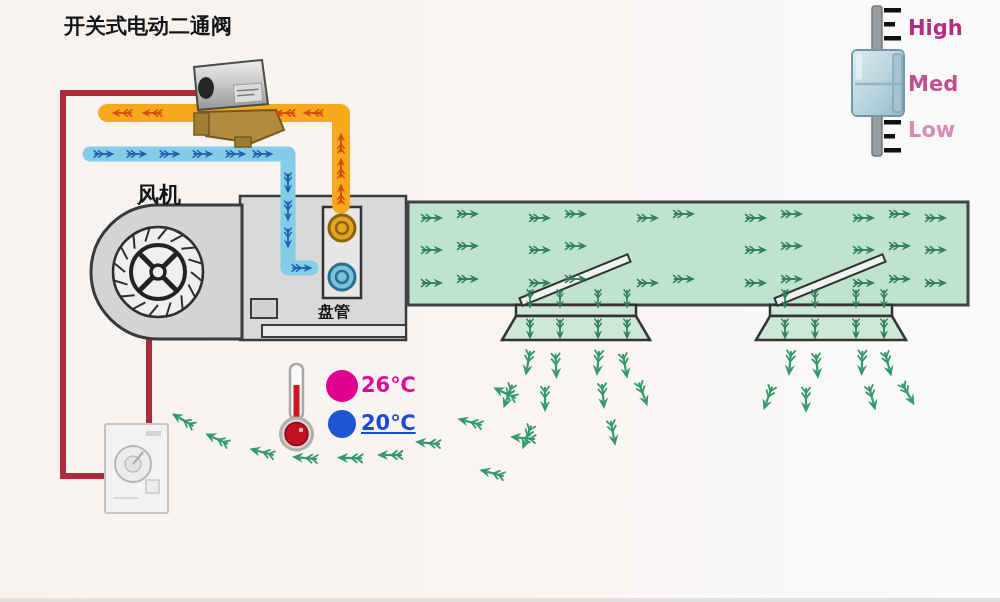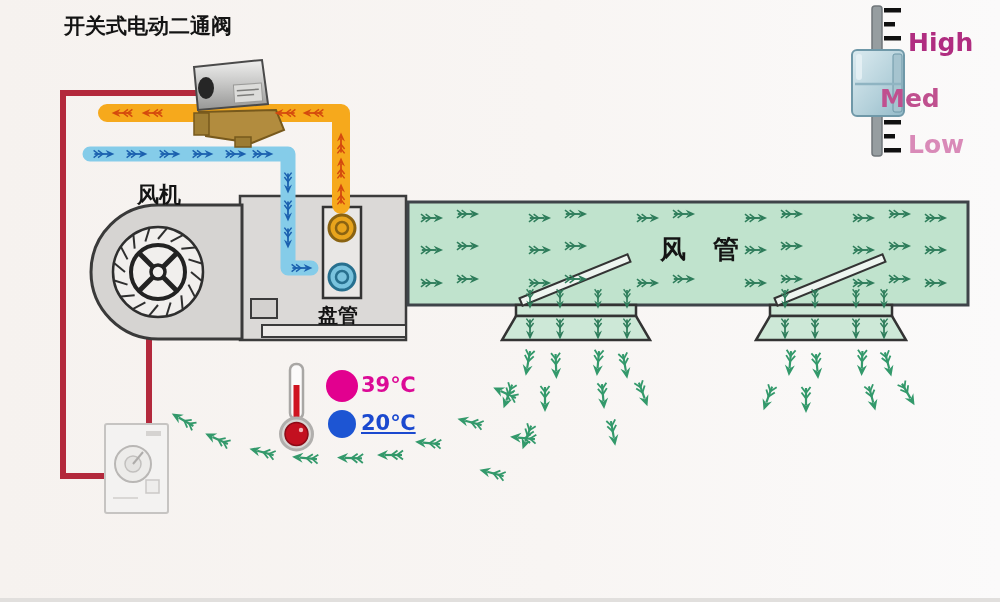--- a/index.html
+++ b/index.html
@@ -5,26 +5,26 @@
   html,body{margin:0;padding:0;}
   #stage{
     position:relative;width:1000px;height:602px;overflow:hidden;
     background:linear-gradient(90deg,#f6f2ef 0%,#f8f5f3 55%,#fbfafa 100%);
     font-family:"DejaVu Sans","Liberation Sans",sans-serif;
   }
   #gfx{position:absolute;left:0;top:0;}
   .label{position:absolute;font-weight:bold;color:#141414;white-space:nowrap;}
   .lbl-valve{left:64px;top:12px;font-size:21px;}
   .lbl-fan{left:137px;top:180px;font-size:22px;}
-  .lbl-coil{left:318px;top:302px;font-size:20px;}
+  .lbl-coil{left:318px;top:302px;font-size:16px;}
   .lbl-duct{left:660px;top:232px;font-size:26px;letter-spacing:9px;}
   .lbl-thermostat{left:74px;top:517px;font-size:22px;}
-  .lbl-speed{font-size:25px;margin-top:12px;}
+  .lbl-speed{font-size:21px;}
   .lbl-high{left:908px;top:16px;}
-  .lbl-med{left:880px;top:72px;}
+  .lbl-med{left:908px;top:72px;}
   .lbl-low{left:908px;top:118px;}
   .lbl-temp{font-size:21px;}
   .lbl-hot{left:361px;top:373px;}
   .lbl-cold{left:361px;top:411px;text-decoration:underline;}
   .bottom-edge{position:absolute;left:0;bottom:0;width:1000px;height:4px;background:#e1dfdd;}
 </style>
 </head>
 <body>
 
 <div id="stage">
@@ -633,23 +633,22 @@
           <line x1="-12" y1="0" x2="5" y2="0" stroke="#1a5fae" stroke-width="2.2"></line>
           <path d="M13,0 L2,-5 L5.5,0 L2,5 Z" fill="#1a5fae"></path>
           <path d="M-13,-4.5 L-7,0 L-13,4.5 M-7.5,-4.5 L-1.5,0 L-7.5,4.5" stroke="#1a5fae" stroke-width="1.8" fill="none"></path>
         </g>
       </g>
   </svg>
 
   <div class="label lbl-valve">开关式电动二通阀</div>
   <div class="label lbl-fan">风机</div>
   <div class="label lbl-coil">盘管</div>
-  <div class="label lbl-duct">风 管</div>
 
   <div class="label lbl-speed lbl-high" style="color: rgb(176, 45, 128);">High</div>
   <div class="label lbl-speed lbl-med" style="color: rgb(192, 80, 143);">Med</div>
   <div class="label lbl-speed lbl-low" style="color: rgb(217, 138, 184);">Low</div>
 
-  <div class="label lbl-temp lbl-hot" style="color: rgb(220, 10, 150);">39℃</div>
+  <div class="label lbl-temp lbl-hot" style="color: rgb(220, 10, 150);">26℃</div>
   <div class="label lbl-temp lbl-cold" style="color: rgb(27, 73, 207);">20℃</div>
 
   <div class="bottom-edge"></div>
 </div>
 
 </body></html>

